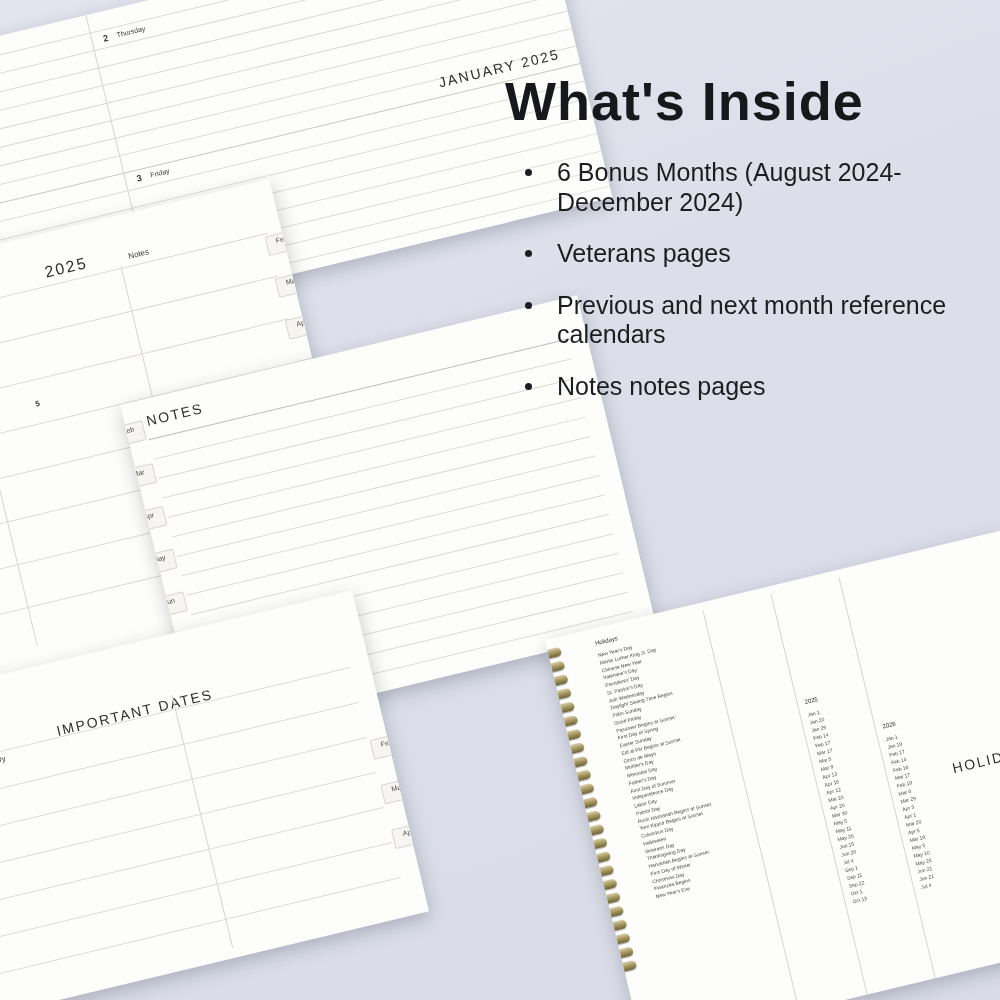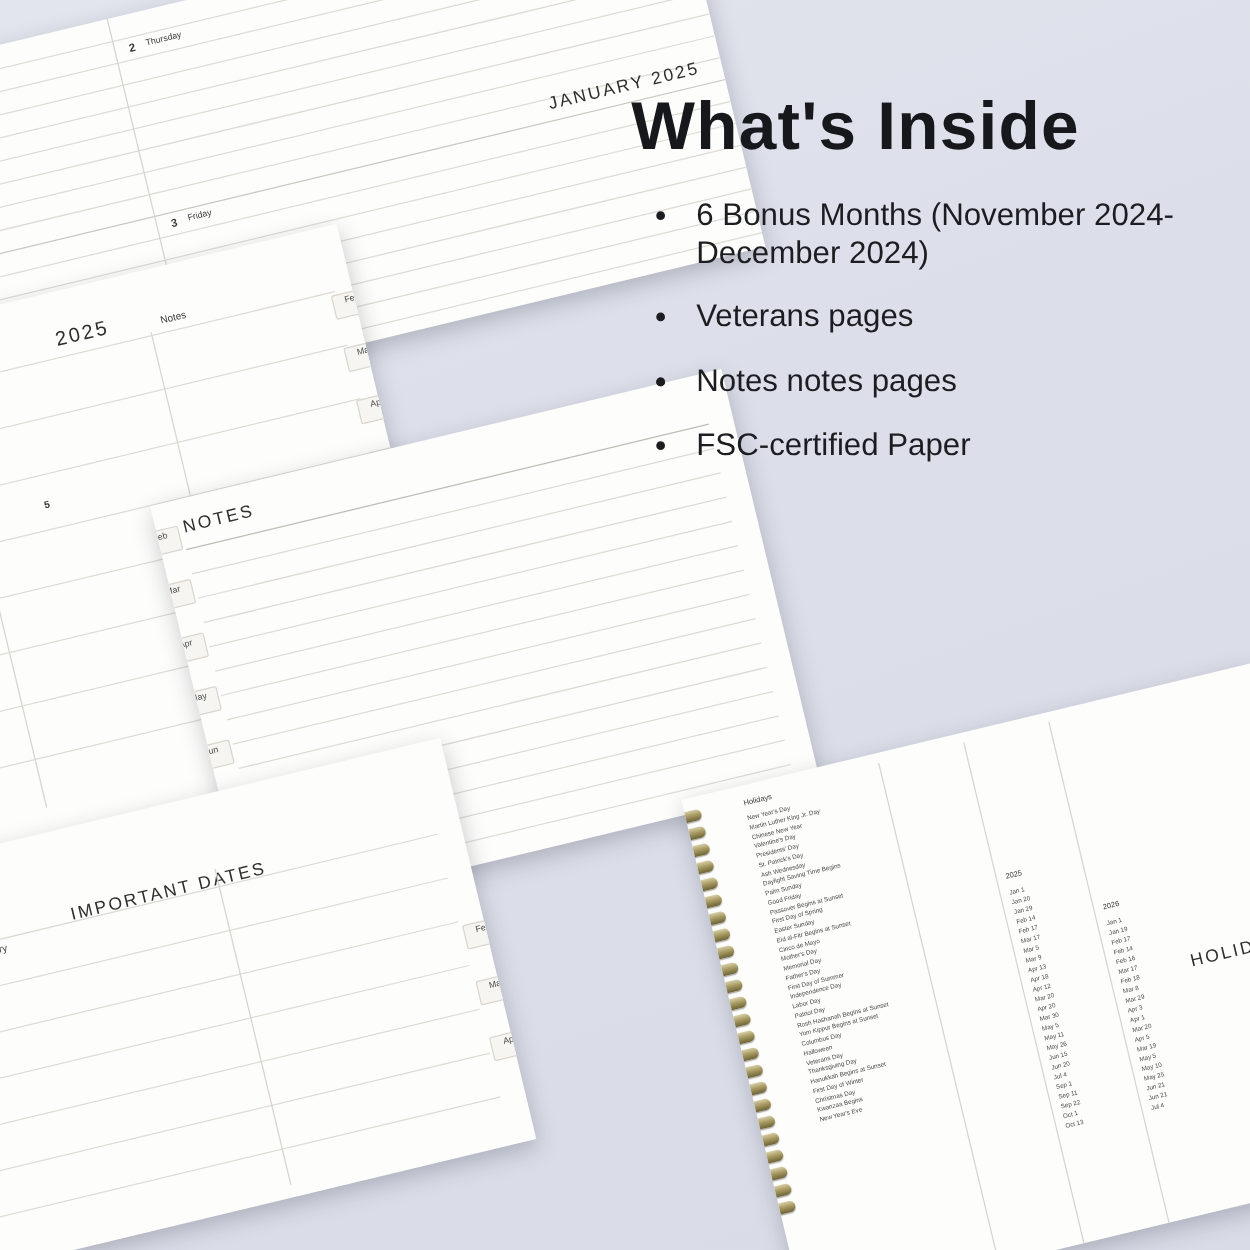--- a/index.html
+++ b/index.html
@@ -426,33 +426,30 @@
         <div class="coil"></div>
         <div class="coil"></div>
     </div>
   </div>
 
   <div class="copy">
     <h1 class="copy-title">What's  Inside</h1>
     <ul class="bullets">
       <li>
         <span class="dot"></span>
-        <span>6 Bonus Months (November 2024- December 2024)</span>
+        <span>6 Bonus Months (August 2024- December 2024)</span>
       </li>
       <li>
         <span class="dot"></span>
         <span>Veterans pages</span>
       </li>
       <li>
         <span class="dot"></span>
+        <span>Previous and next month reference calendars</span>
       </li>
       <li>
         <span class="dot"></span>
         <span>Notes notes pages</span>
       </li>
-      <li>
-        <span class="dot"></span>
-        <span>FSC-certified Paper</span>
-      </li>
     </ul>
   </div>
 
 </div>
 
 </body></html>

